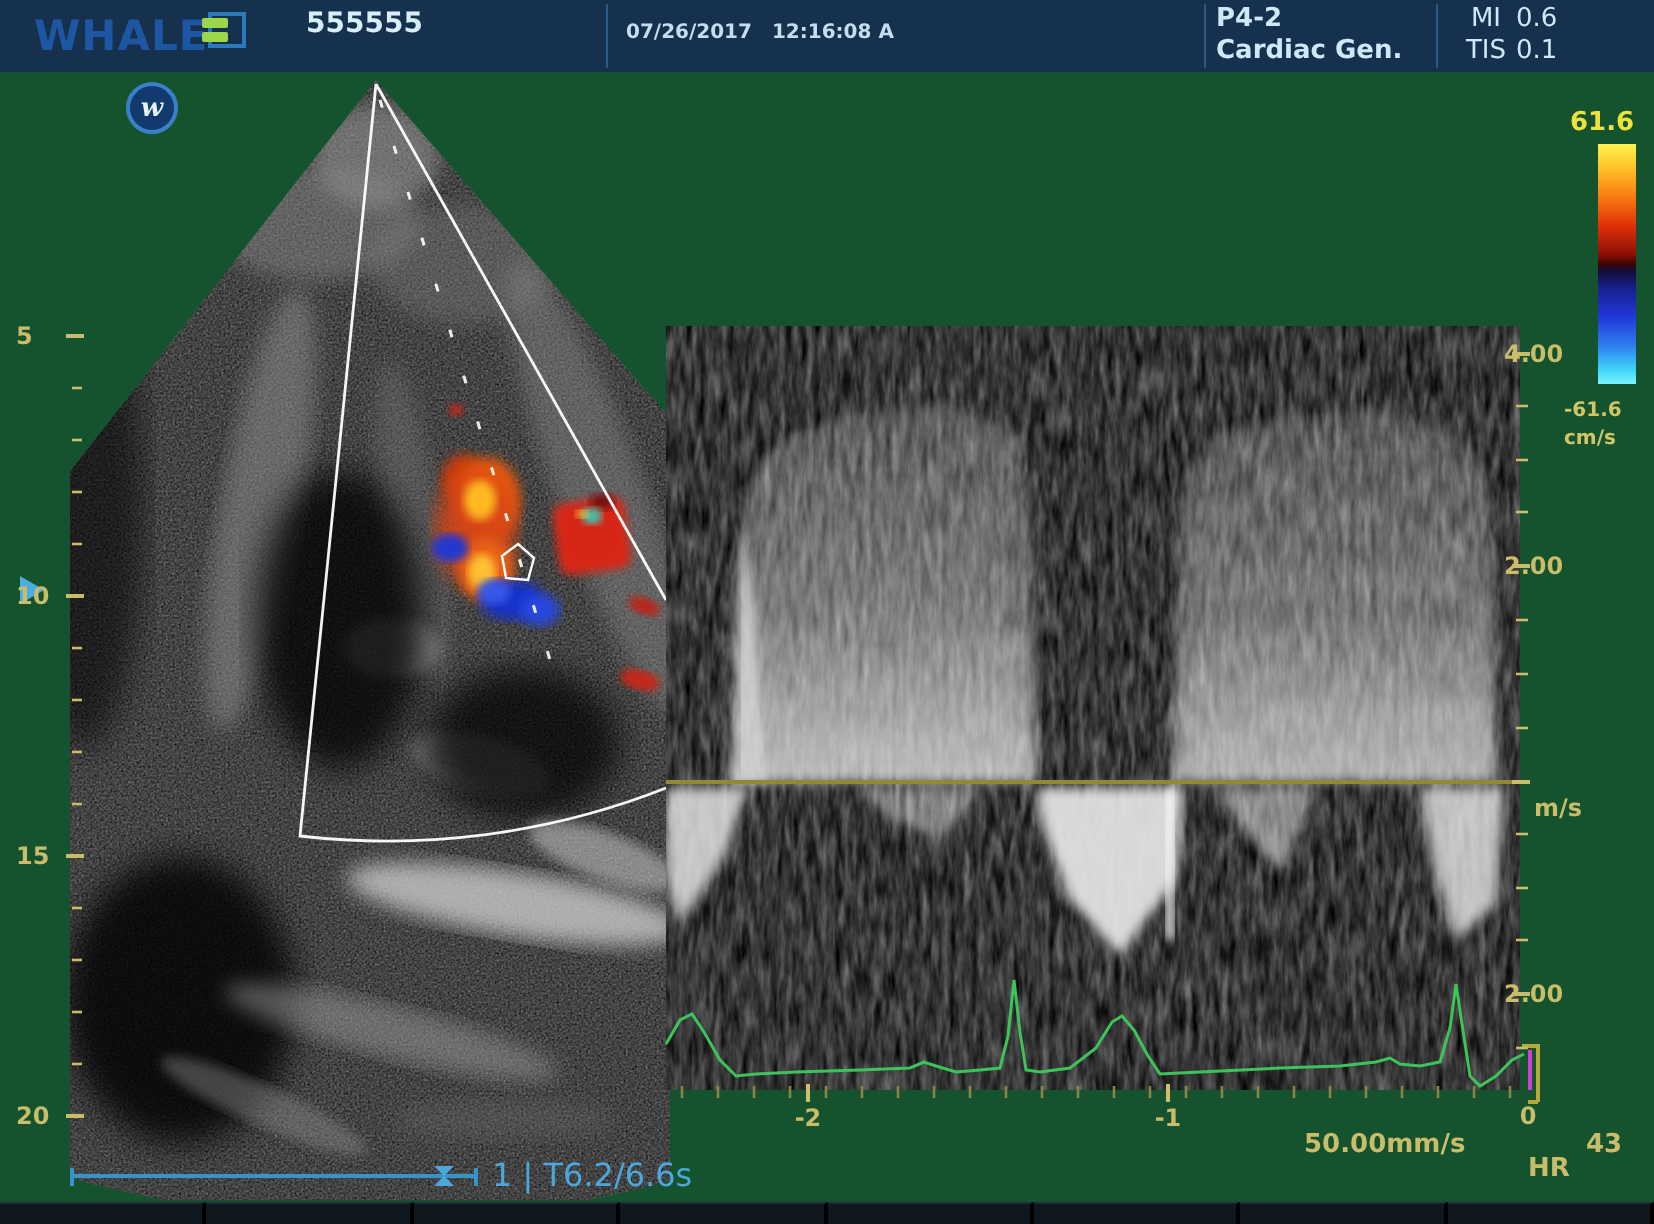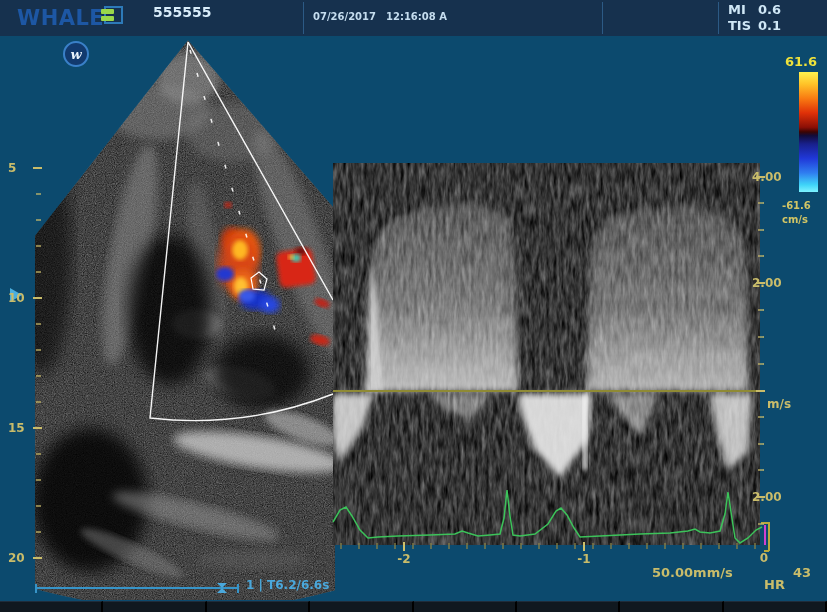--- a/index.html
+++ b/index.html
@@ -1,39 +1,39 @@
 <!DOCTYPE html>
 <html><head>
 <meta charset="utf-8">
 <style>
   html,body{margin:0;padding:0;background:#000;}
-  .screen{position:relative;width:827px;height:612px;background:#0c4a6e;overflow:hidden;
+  .screen{position:relative;width:827px;height:612px;background:#14532d;overflow:hidden;
           font-family:"DejaVu Sans","Liberation Sans",sans-serif;}
   .gfx{position:absolute;left:0;top:0;}
   
   .header{position:absolute;left:0;top:0;width:827px;height:36px;background:#16314e;z-index:5;}
   .brand{position:absolute;left:17px;top:6px;font-size:21px;font-weight:800;
          letter-spacing:.5px;color:#1d57a4;}
   .brand-icon{position:absolute;left:99px;top:4px;width:26px;height:26px;}
   .patient-id{position:absolute;left:153px;top:4px;font-size:14px;font-weight:700;color:#d9edfa;}
   .hdr-div{position:absolute;top:2px;width:1px;height:32px;background:#2c5a85;}
   .datetime{position:absolute;left:313px;top:11px;font-size:10px;font-weight:700;color:#c5ddef;}
   .datetime span{margin-right:10px;}
   .probe-blk{position:absolute;left:608px;top:2px;font-size:13px;font-weight:700;color:#cfe7f6;line-height:16px;}
-  .mi-blk{position:absolute;left:728px;top:2px;font-size:13px;font-weight:700;color:#cfe7f6;line-height:16px;}
+  .mi-blk{position:absolute;left:728px;top:2px;font-size:13px;font-weight:400;color:#cfe7f6;line-height:16px;text-align:center;}
   .mi-row span{display:inline-block;}
   .mi-row .lbl{width:30px;}
   
   .sl{position:absolute;font-size:12px;font-weight:700;color:#c9bc6a;z-index:4;}
   .sl.right{text-align:left;}
   .sl.center{text-align:center;}
   .cb-max{color:#efe23b;font-size:13px;}
   .cb-min,.cb-unit{color:#d2c565;font-size:10px;font-weight:700;}
   .status{position:absolute;top:565px;font-size:13px;font-weight:700;color:#c9bc6a;z-index:4;}
-  .cine-text{position:absolute;left:246px;top:578px;font-size:12px;font-weight:700;color:#4aa8dc;z-index:4;}
+  .cine-text{position:absolute;left:246px;top:578px;font-size:16px;font-weight:400;color:#4aa8dc;z-index:4;}
   
   .menu-bar{position:absolute;left:0;top:601px;width:827px;height:11px;display:flex;z-index:4;}
   .menu-seg{flex:1;background:#10181f;border-top:1px solid #1f2c3a;border-right:2px solid #000;}
   .wm{position:absolute;left:63px;top:41px;width:22px;height:22px;border-radius:50%;
       background:#123a6e;border:2px solid #3a80c8;color:#e8f2fa;font-size:13px;font-weight:700;
       font-family:"DejaVu Serif","Liberation Serif",serif;font-style:italic;
       display:flex;align-items:center;justify-content:center;z-index:4;}
 </style>
 </head>
 <body>
@@ -263,20 +263,24 @@
     <rect x="2" y="5" width="13" height="5" rx="1" fill="#9ad84a"></rect>
     <rect x="2" y="12" width="13" height="5" rx="1" fill="#9ad84a"></rect>
   </svg>
   <div class="patient-id">555555</div>
   <div class="hdr-div" style="left:303px;"></div>
   <div class="hdr-div" style="left:602px;"></div>
   <div class="hdr-div" style="left:718px;"></div>
   <div class="datetime">
     <span>07/26/2017</span><span>12:16:08 A</span>
   </div>
+  <div class="probe-blk">
+    <div>P4-2</div>
+    <div>Cardiac Gen.</div>
+  </div>
   <div class="mi-blk">
     <div class="mi-row"><span class="lbl">MI</span><span>0.6</span></div>
     <div class="mi-row"><span class="lbl">TIS</span><span>0.1</span></div>
   </div>
 </div>
 
 <div class="wm">w</div>
 
 <div class="sl right" style="left:8px;top:161px;width:23px;">5</div>
 <div class="sl right" style="left:8px;top:291px;width:23px;">10</div>

